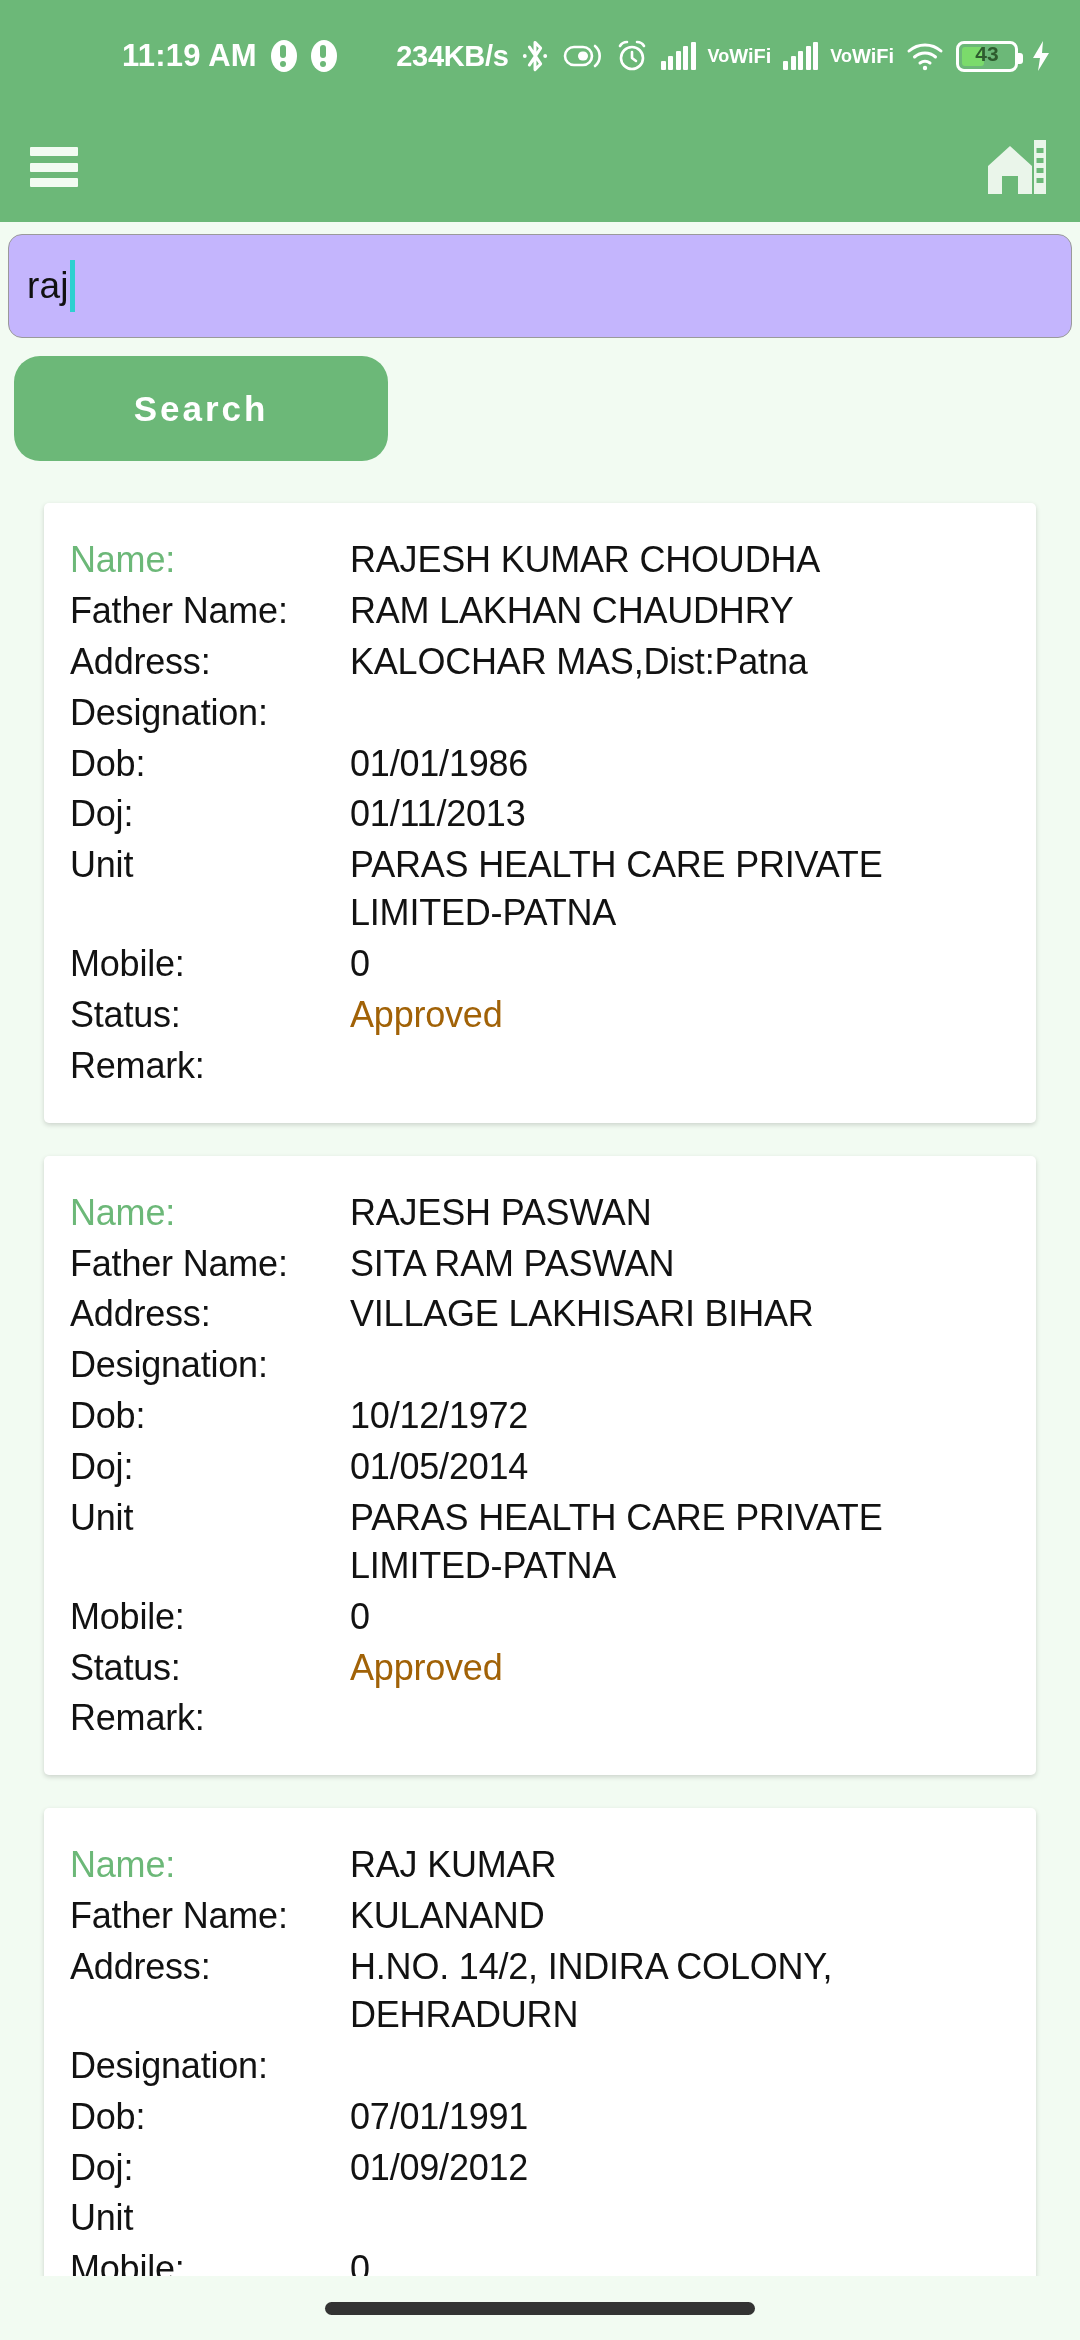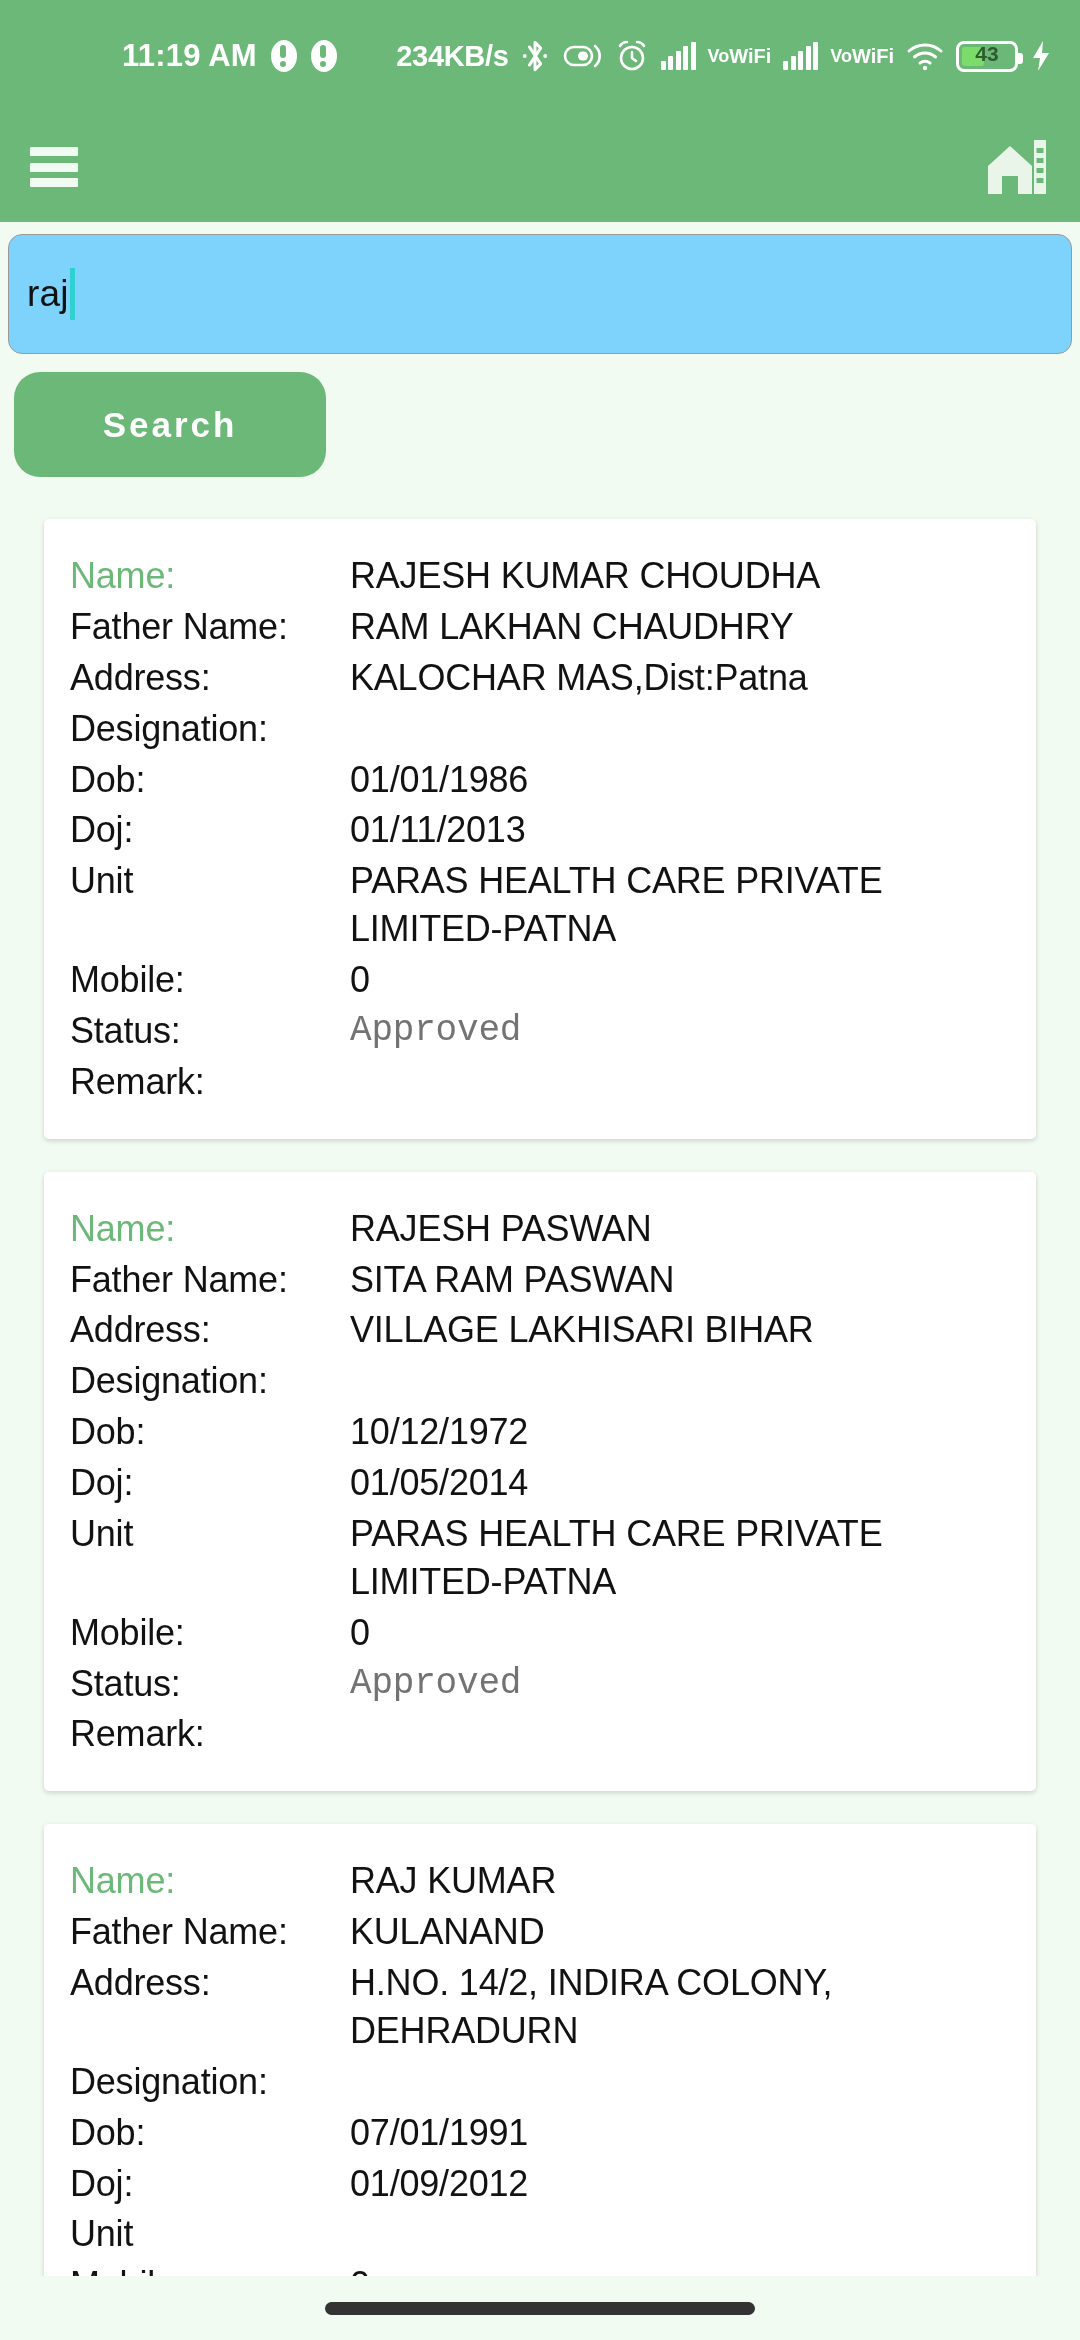--- a/index.html
+++ b/index.html
@@ -63,28 +63,28 @@
     height:110px; background:#6CB878; flex-shrink:0;
     display:flex; align-items:center; justify-content:space-between;
     padding:0 32px 0 30px;
   }
   .hamburger { width:48px; height:40px; display:flex; flex-direction:column; justify-content:space-between; cursor:pointer; }
   .hamburger b { display:block; height:9px; background:#F2FBF2; border-radius:1px; }
 
   
   .searchzone { padding:0 8px; flex-shrink:0; }
   .searchbox {
-    margin:12px 0 0 0; height:120px; border:1.5px solid #9A9A9A;
-    border-radius:14px; background:#7dd3fc;
+    margin:12px 0 0 0; height:104px; border:1.5px solid #9A9A9A;
+    border-radius:14px; background:#c4b5fd;
     display:flex; align-items:center; padding:0 18px;
   }
   .searchtext { font-size:37px; color:#111; letter-spacing:.2px; }
   .caret { display:inline-block; width:5px; height:52px; background:#2ED0D0; margin-left:1px; }
   .searchbtn {
-    margin:18px 0 0 6px; width:312px; height:105px; border:none; outline:none;
+    margin:18px 0 0 6px; width:374px; height:105px; border:none; outline:none;
     background:#6CB878; color:#ffffff; border-radius:26px;
     font-family:"Liberation Sans", sans-serif;
     font-size:35px; font-weight:bold; letter-spacing:3px; cursor:pointer;
   }
 
   
   .results { padding:42px 44px 0 44px; flex:1; overflow:hidden; }
   .card {
     background:#FFFFFF; border-radius:5px; margin-bottom:33px;
     padding:33px 26px 30px 26px;
@@ -93,21 +93,21 @@
   .row { display:flex; align-items:flex-start; margin-bottom:3px; }
   .row .k {
     width:280px; flex-shrink:0; font-size:36px; color:#121212;
     line-height:1.33; letter-spacing:-.2px;
   }
   .row .v {
     flex:1; font-size:36px; color:#121212; line-height:1.33; letter-spacing:-.2px;
     word-break:break-word;
   }
   .k.accent { color:#6CB878; }
-  .v.accent { color:#737373;font-family:Liberation Mono, monospace; }
+  .v.accent { color:#a16207; }
 
   
   .navbar { height:64px; flex-shrink:0; display:flex; align-items:center; justify-content:center; background:#F2FBF2; }
   .navpill { width:430px; height:13px; background:#333333; border-radius:7px; }
 </style>
 </head>
 <body>
 
 <div id="screen">
 

